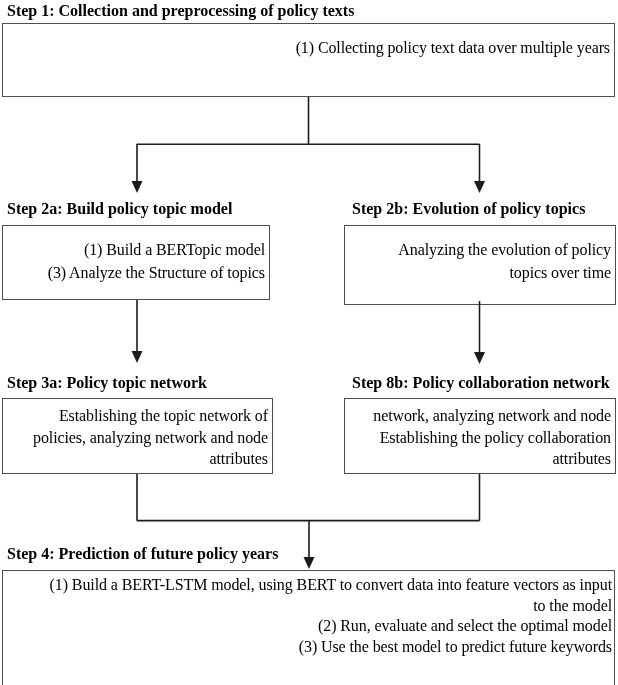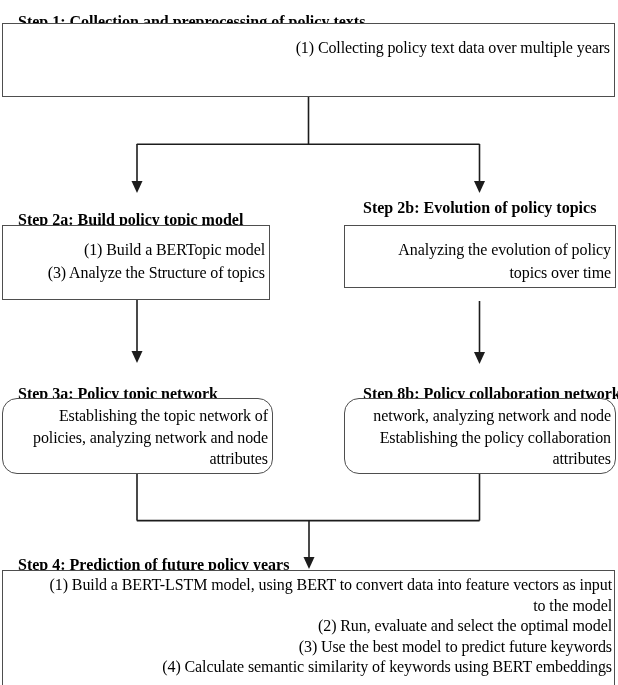--- a/index.html
+++ b/index.html
@@ -14,34 +14,34 @@
     width:618px;height:685px;
     background:var(--bg);
     color:var(--text);
     font-family:"Liberation Serif","DejaVu Serif",serif;
     overflow:hidden;
   }
   .connectors{position:absolute;left:0;top:0;width:618px;height:685px;pointer-events:none;}
   .connectors path{stroke:var(--line);stroke-width:1.6;fill:none;}
   .connectors polygon{fill:var(--line);stroke:none;}
   .title{
-    position:absolute;margin:11px;
+    position:absolute;margin:0;
     font-size:16px;font-weight:700;
     white-space:nowrap;line-height:19px;
   }
   .box{
     position:absolute;box-sizing:border-box;
     border:1px solid var(--border);
     background:var(--bg);
     text-align:right;
   }
   .line{white-space:nowrap;font-size:16px;letter-spacing:-0.1px;}
   .pad-lg{padding:12px 4px 0 7px;}
   .pad-lg .line{line-height:23px;}
-  .pad-sm{padding:6px 4px 0 7px;border-radius:15px;}
+  .pad-sm{padding:6px 4px 0 7px;}
   .pad-sm .line{line-height:21.5px;}
   .pad-xs{padding:4px 2px 0 7px;}
   .pad-xs .line{line-height:20.6px;}
 </style>
 </head>
 <body>
 
 <div class="flow">
 
   <section>
@@ -53,22 +53,22 @@
 
   <section>
     <h3 class="title" style="left:7px;top:199px">Step 2a: Build policy topic model</h3>
     <div class="box pad-lg" style="left:2px;top:225px;width:268px;height:75px">
       <div class="line">(1) Build a BERTopic model</div>
       <div class="line">(3) Analyze the Structure of topics</div>
     </div>
   </section>
 
   <section>
-    <h3 class="title" style="left:352px;top:187px">Step 2b: Evolution of policy topics</h3>
-    <div class="box pad-lg" style="left:344px;top:225px;width:272px;height:63px">
+    <h3 class="title" style="left:352px;top:199px">Step 2b: Evolution of policy topics</h3>
+    <div class="box pad-lg" style="left:344px;top:225px;width:272px;height:80px">
       <div class="line">Analyzing the evolution of policy</div>
       <div class="line">topics over time</div>
     </div>
   </section>
 
   <section>
     <h3 class="title" style="left:7px;top:373px">Step 3a: Policy topic network</h3>
     <div class="box pad-sm" style="left:2px;top:398px;width:271px;height:76px">
       <div class="line">Establishing the topic network of</div>
       <div class="line">policies, analyzing network and node</div>
@@ -85,21 +85,20 @@
     </div>
   </section>
 
   <section>
     <h3 class="title" style="left:7px;top:544px">Step 4: Prediction of future policy years</h3>
     <div class="box pad-xs" style="left:2px;top:570px;width:613px;height:144px">
       <div class="line">(1) Build a BERT-LSTM model, using BERT to convert data into feature vectors as input</div>
       <div class="line">to the model</div>
       <div class="line">(2) Run, evaluate and select the optimal model</div>
       <div class="line">(3) Use the best model to predict future keywords</div>
-      <div class="line">(4) Calculate semantic similarity of keywords using BERT embeddings</div>
     </div>
   </section>
 
   <svg class="connectors" viewBox="0 0 618 685" aria-hidden="true">
 
     <path d="M308.5 97 V144.2"></path>
     <path d="M136.8 144.2 H479.6"></path>
 
     <path d="M137 144 V181.5"></path>
     <polygon points="131.5,181 142.5,181 137,193"></polygon>

